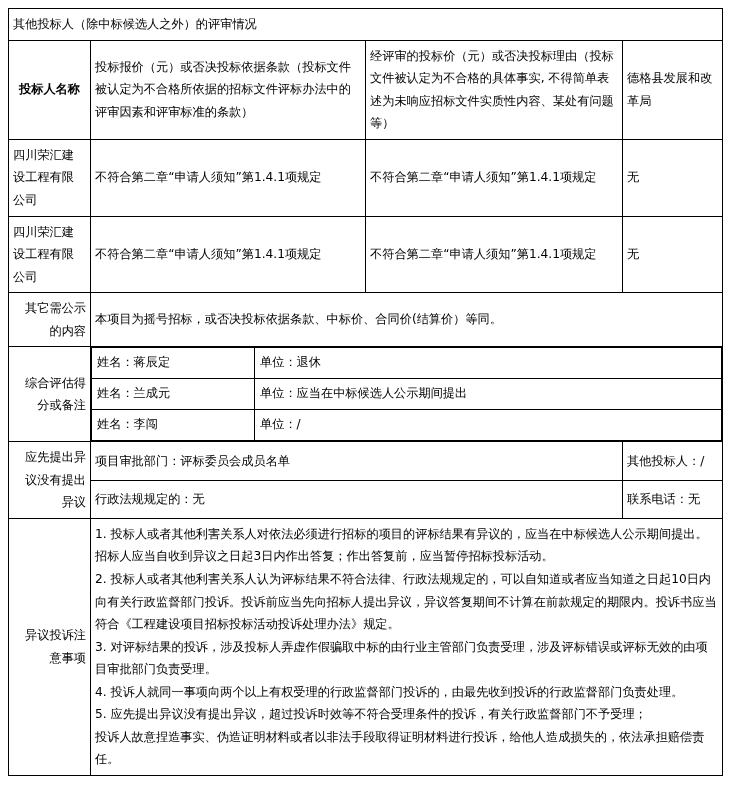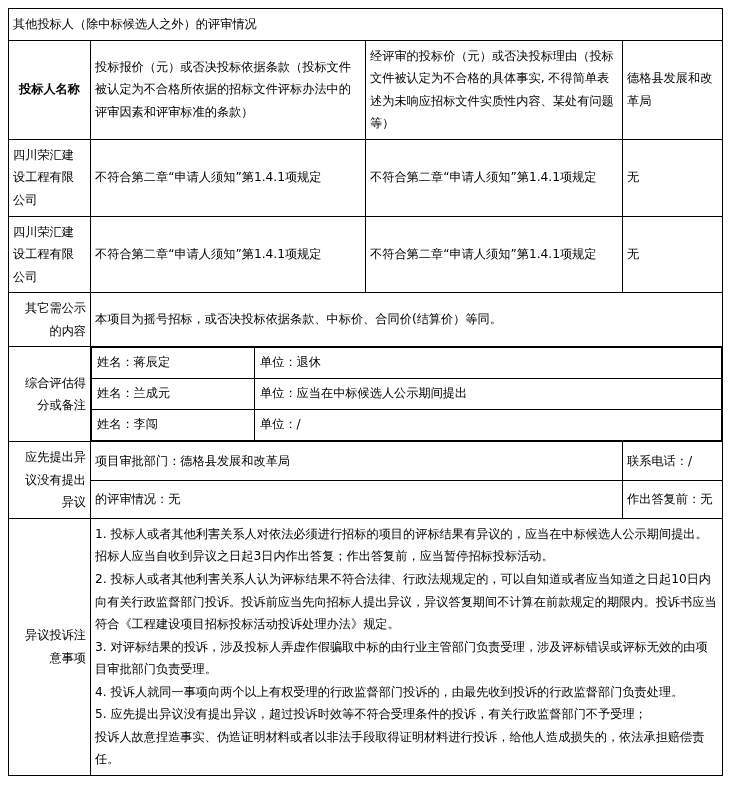--- a/index.html
+++ b/index.html
@@ -148,26 +148,26 @@
             <td>姓名：李闯</td>
             <td>单位：/</td>
           </tr>
         </tbody>
             </table>
       </td>
     </tr>
 
     <tr>
       <td class="label-cell" rowspan="2">应先提出异议没有提出异议</td>
-      <td colspan="2">项目审批部门：德格县发展和改革局</td>
-      <td>联系电话：/</td>
+      <td colspan="2">项目审批部门：评标委员会成员名单</td>
+      <td>其他投标人：/</td>
     </tr>
     <tr>
-      <td colspan="2">的评审情况：无</td>
-      <td>作出答复前：无</td>
+      <td colspan="2">行政法规规定的：无</td>
+      <td>联系电话：无</td>
     </tr>
 
     <tr>
       <td class="label-cell">异议投诉注意事项</td>
       <td colspan="3" class="notice-cell vtop">
         <p>1. 投标人或者其他利害关系人对依法必须进行招标的项目的评标结果有异议的，应当在中标候选人公示期间提出。招标人应当自收到异议之日起3日内作出答复；作出答复前，应当暂停招标投标活动。</p>
         <p>2. 投标人或者其他利害关系人认为评标结果不符合法律、行政法规规定的，可以自知道或者应当知道之日起10日内向有关行政监督部门投诉。投诉前应当先向招标人提出异议，异议答复期间不计算在前款规定的期限内。投诉书应当符合《工程建设项目招标投标活动投诉处理办法》规定。</p>
         <p>3. 对评标结果的投诉，涉及投标人弄虚作假骗取中标的由行业主管部门负责受理，涉及评标错误或评标无效的由项目审批部门负责受理。</p>
         <p>4. 投诉人就同一事项向两个以上有权受理的行政监督部门投诉的，由最先收到投诉的行政监督部门负责处理。</p>
         <p>5. 应先提出异议没有提出异议，超过投诉时效等不符合受理条件的投诉，有关行政监督部门不予受理；</p>

